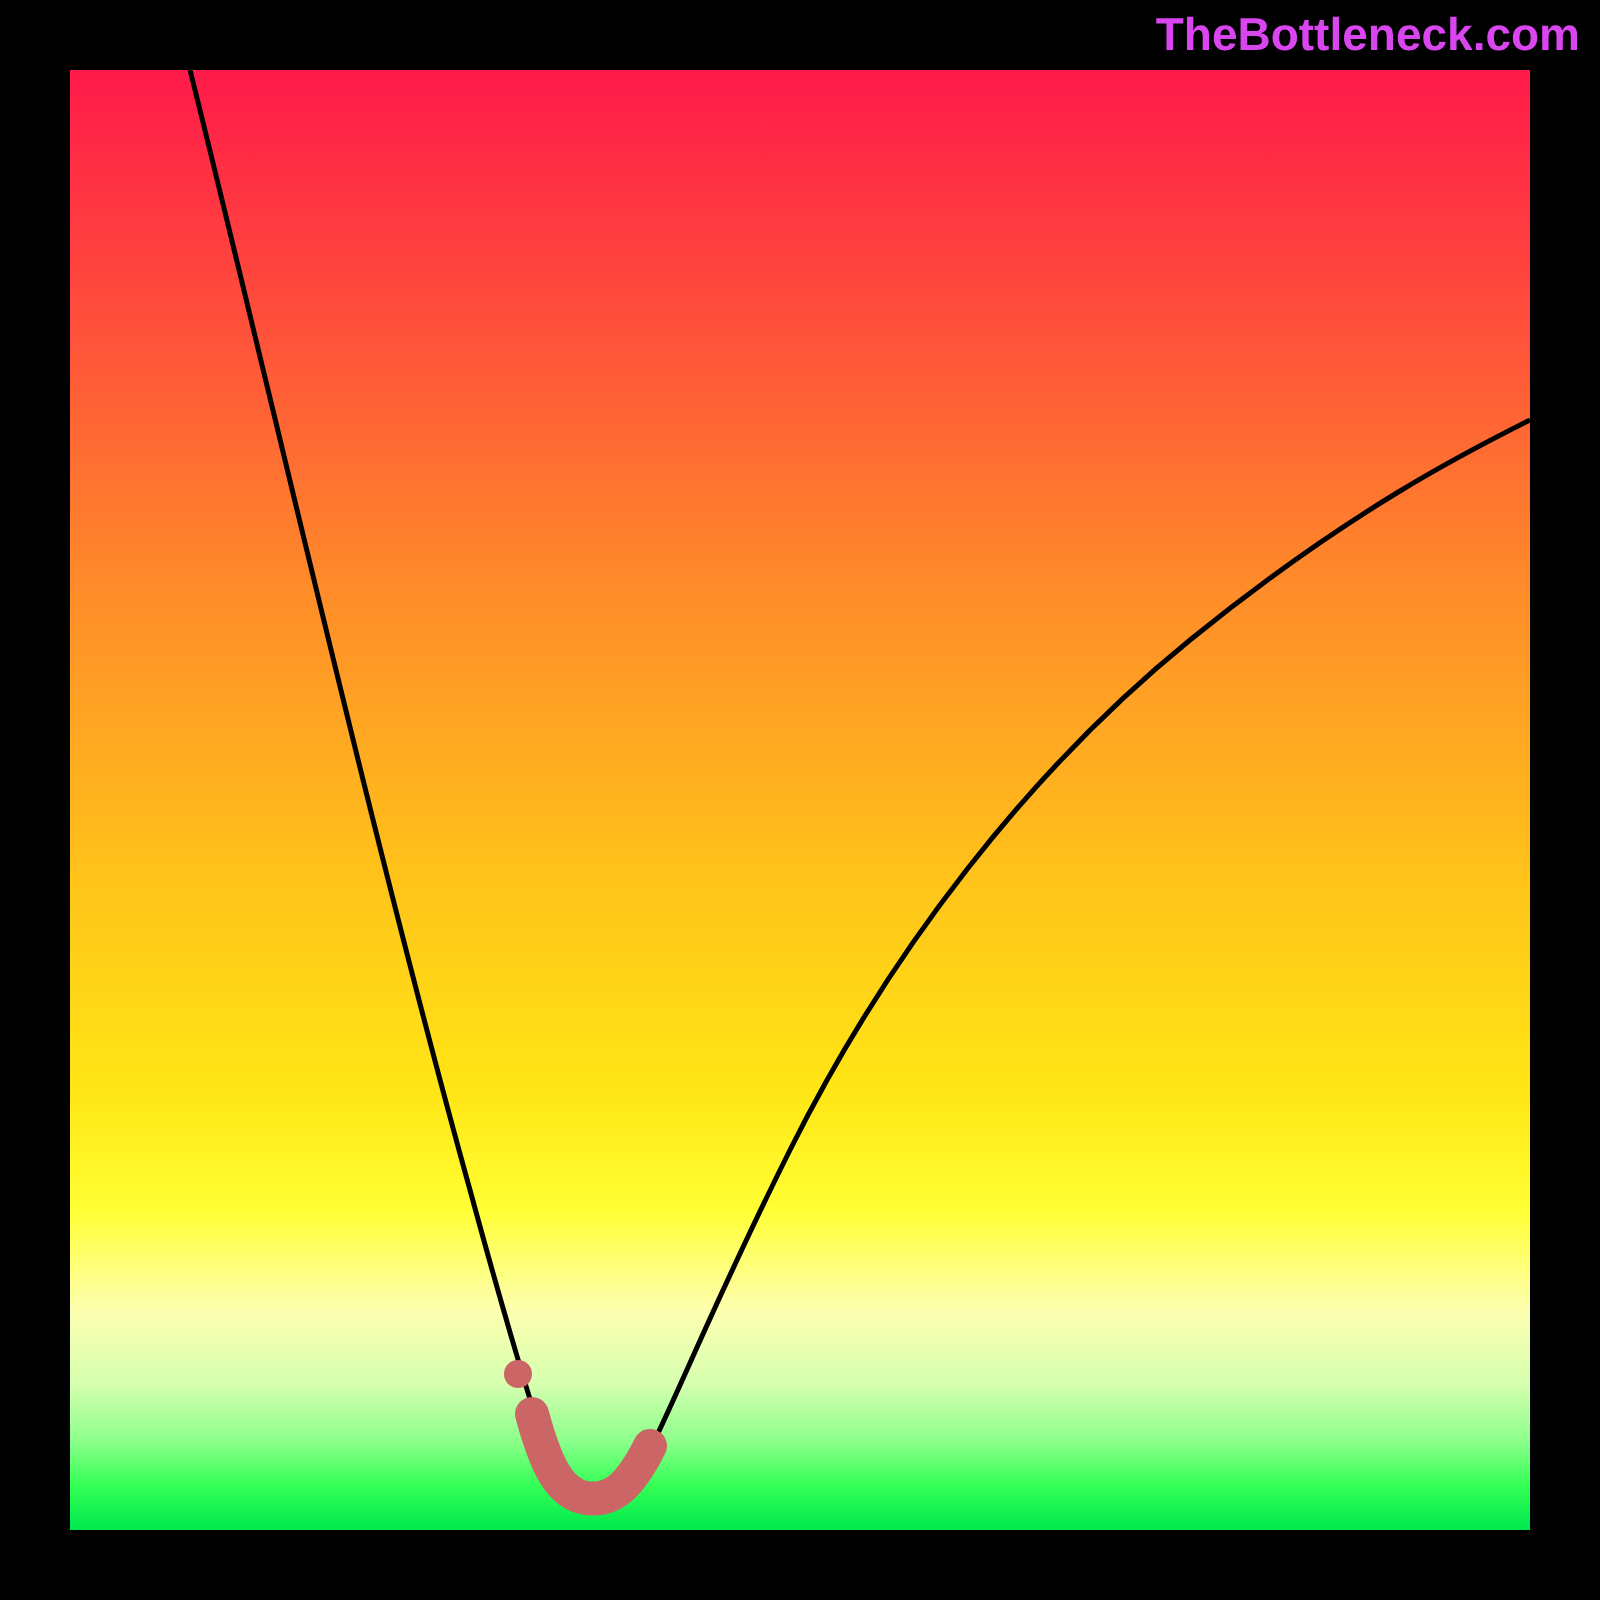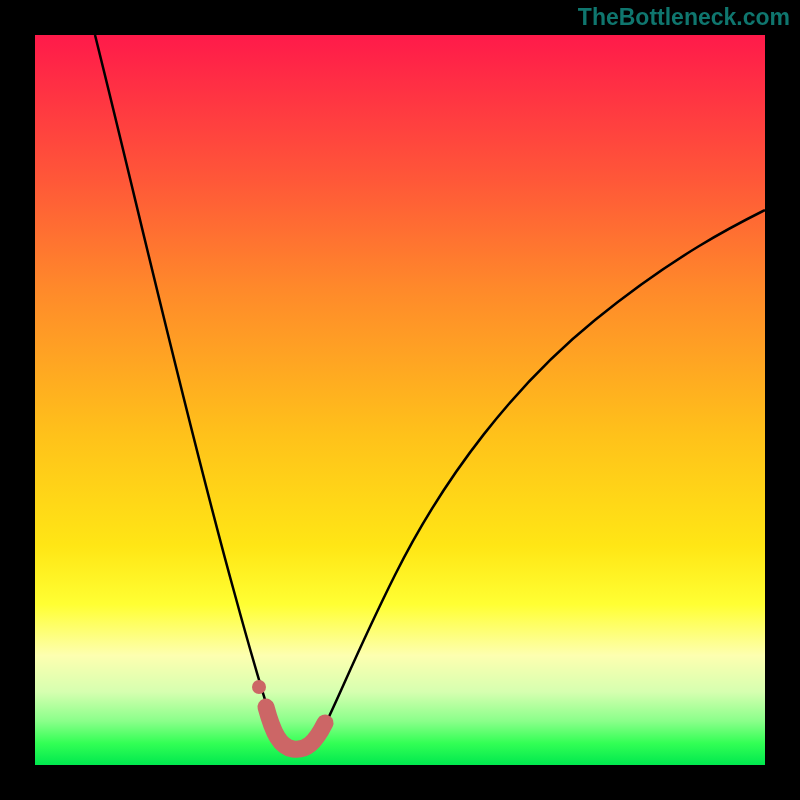--- a/index.html
+++ b/index.html
@@ -8,21 +8,21 @@
     height: 800px;
     background: #000;
     position: relative;
     overflow: hidden;
     font-family: Arial, sans-serif;
   }
   .watermark {
     position: absolute;
     top: 4px;
     right: 10px;
-    color: #0f766e;
+    color: #d946ef;
     font-size: 23px;
     font-weight: bold;
     z-index: 10;
   }
   .plot-area {
     position: absolute;
     left: 35px;
     top: 35px;
     width: 730px;
     height: 730px;

